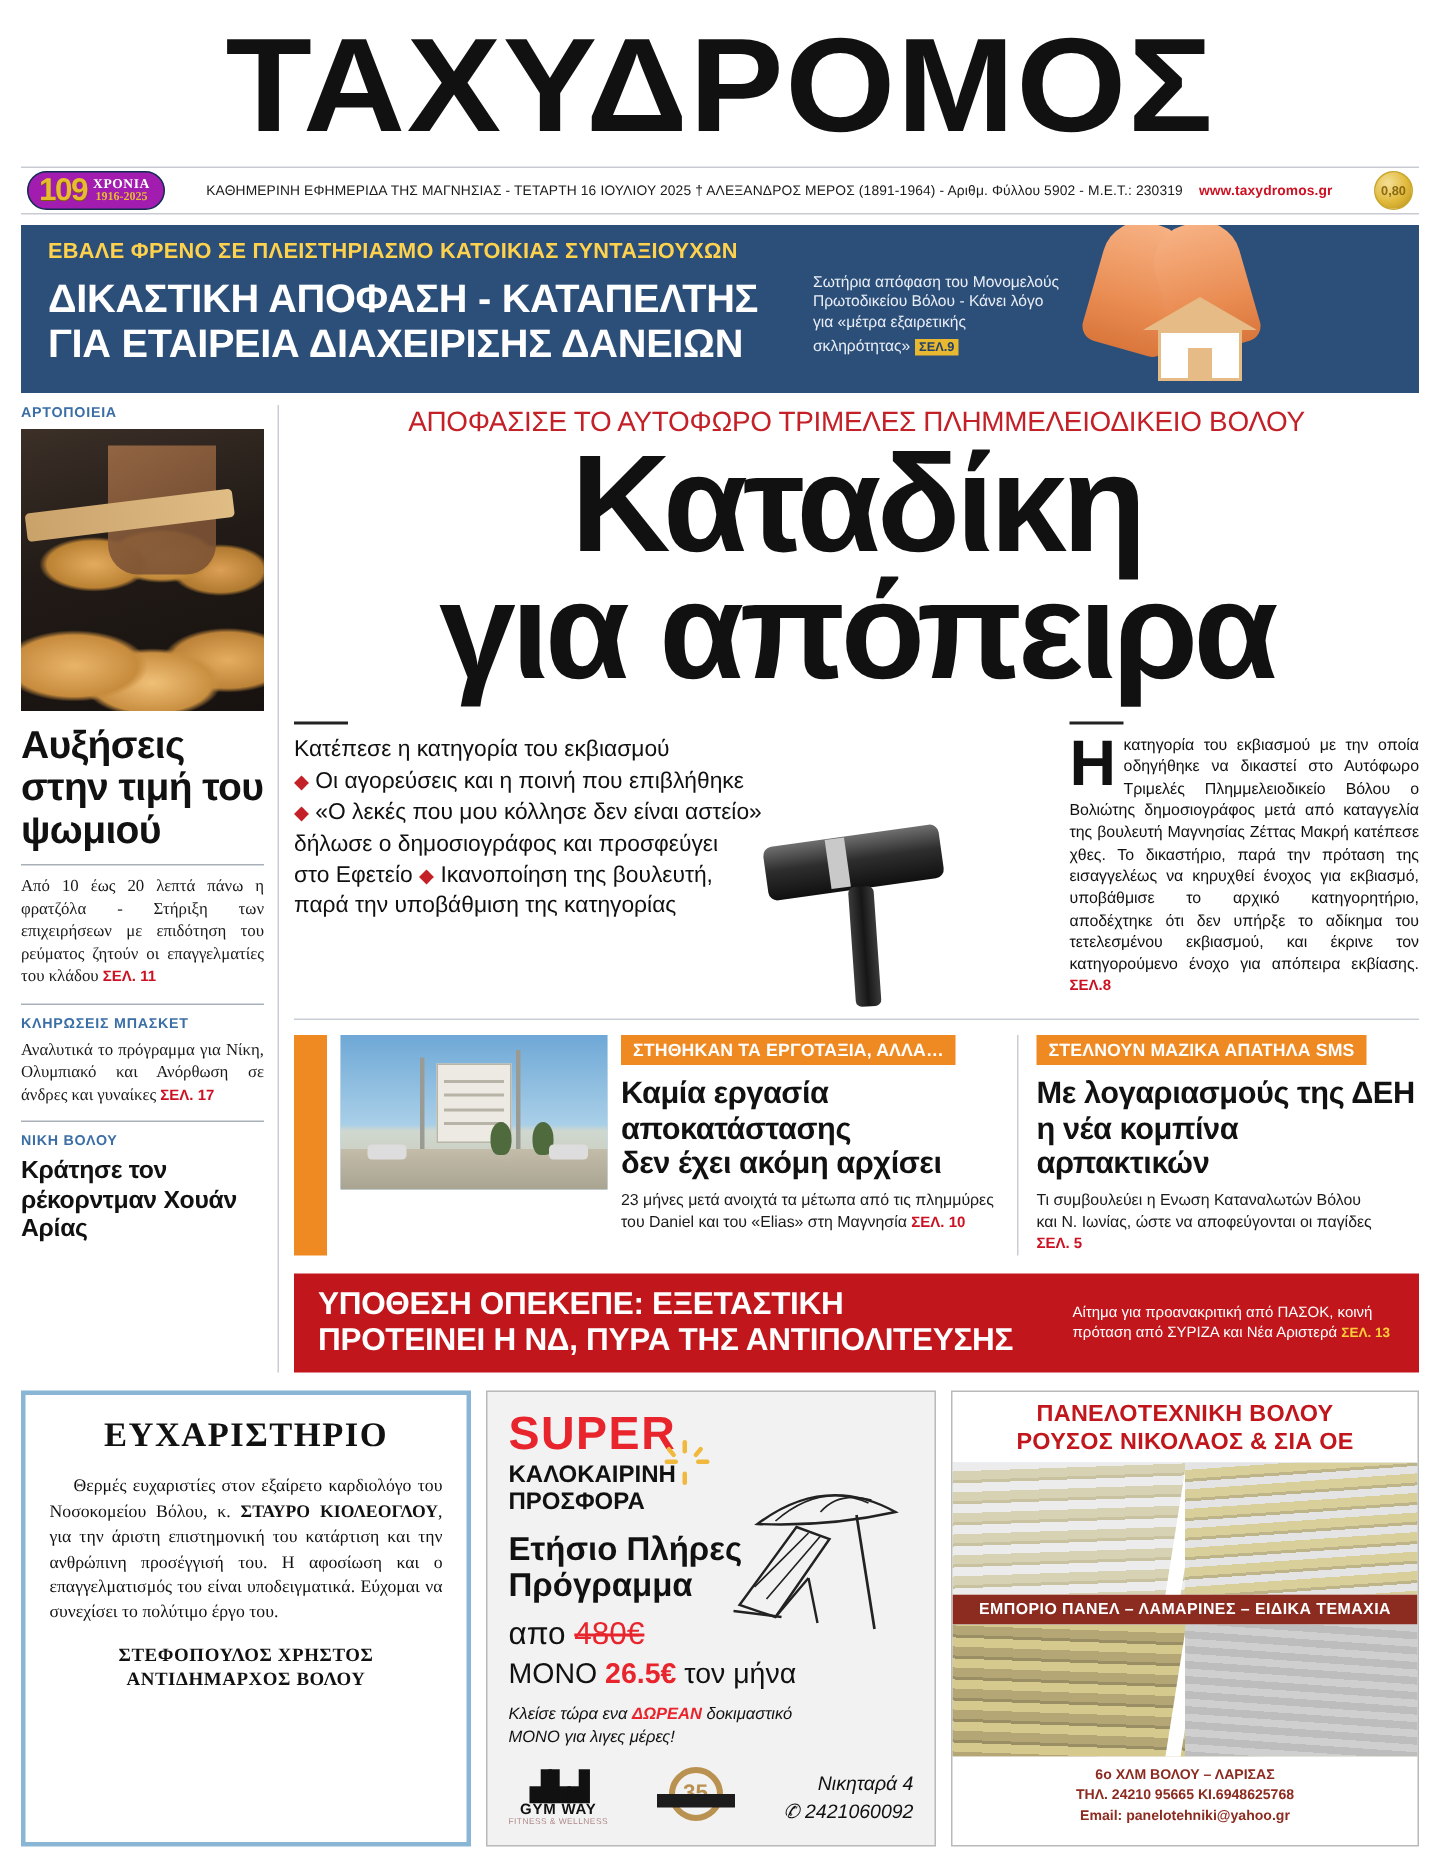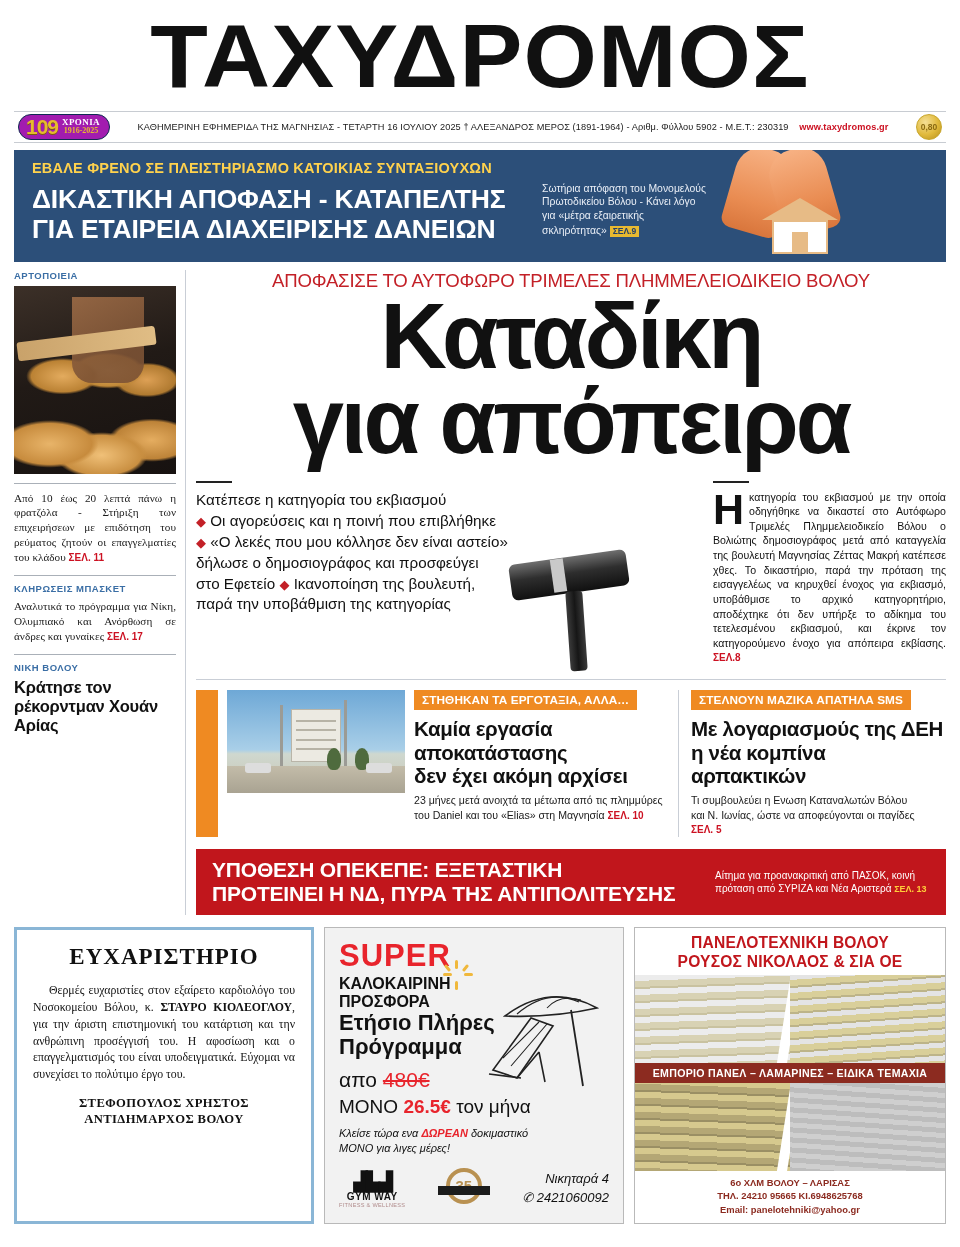--- a/index.html
+++ b/index.html
@@ -192,21 +192,21 @@
             letter-spacing: 1px; margin-bottom: 12px; }
   .ad1 p { font-family: "Liberation Serif", serif; font-size: 11.8px; line-height: 1.42;
            text-align: justify; text-indent: 16px; }
   .ad1 .sig { font-family: "Liberation Serif", serif; font-size: 12.6px; font-weight: 700;
               margin-top: 12px; line-height: 1.32; letter-spacing: .4px; }
   .ad2 { width: 300px; flex: 0 0 300px; border: 1px solid #b9b9b9; background: #f2f2f2;
          padding: 12px 14px; position: relative; overflow: hidden; }
   .ad2 .super { font-size: 31px; font-weight: 700; color: #e8242c; letter-spacing: 1px;
                 line-height: 1; }
   .ad2 .sum { font-size: 16px; font-weight: 700; line-height: 1.1; margin-top: 4px; }
-  .ad2 .prog { font-size: 22px; font-weight: 700; line-height: 1.1; margin-top: 0; }
+  .ad2 .prog { font-size: 22px; font-weight: 700; line-height: 1.1; margin-top: 10px; }
   .ad2 .old { font-size: 21px; margin-top: 9px; }
   .ad2 .old s { color: #e8242c; text-decoration-color: #e8242c; }
   .ad2 .only { font-size: 19px; margin-top: 4px; }
   .ad2 .only b { color: #e8242c; font-weight: 700; }
   .ad2 .note { font-size: 11px; line-height: 1.35; margin-top: 8px; font-style: italic; }
   .ad2 .note b { color: #e8242c; }
   .ad2 .foot { display: flex; align-items: flex-end; justify-content: space-between;
                margin-top: 12px; }
   .gymlogo { text-align: center; }
   .gymlogo .glyph { font-size: 19px; letter-spacing: -2px; line-height: 1; }
@@ -298,20 +298,21 @@
 
     <div class="col-left">
 
       <div>
         <div class="sec-label">ΑΡΤΟΠΟΙΕΙΑ</div>
         <div class="bread-photo">
           <div class="bg"></div>
             <div class="arm"></div>
             <div class="peel"></div>
         </div>
+        <div class="lead-head">Αυξήσεις στην τιμή του ψωμιού</div>
         <hr class="lead-rule">
         <div class="body-sm">
           <span>Από 10 έως 20 λεπτά πάνω η φρατζόλα - Στήριξη των επιχειρήσεων με επιδότηση του ρεύματος ζητούν οι επαγγελματίες του κλάδου</span>
           <span class="pgref">ΣΕΛ. 11</span>
         </div>
       </div>
 
       <div class="brief">
         <hr class="lead-rule">
         <div class="sec-label">ΚΛΗΡΩΣΕΙΣ ΜΠΑΣΚΕΤ</div>

